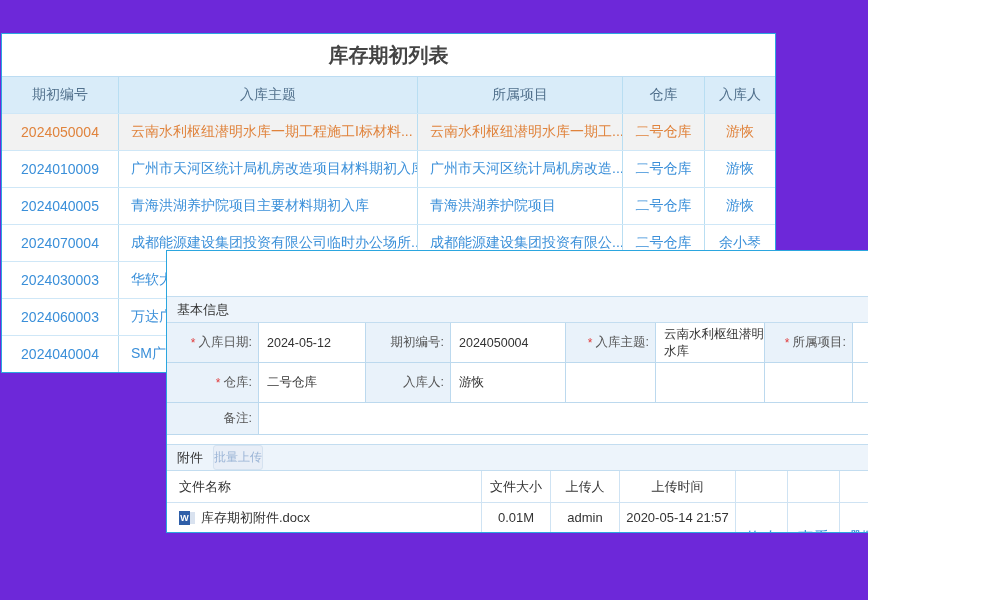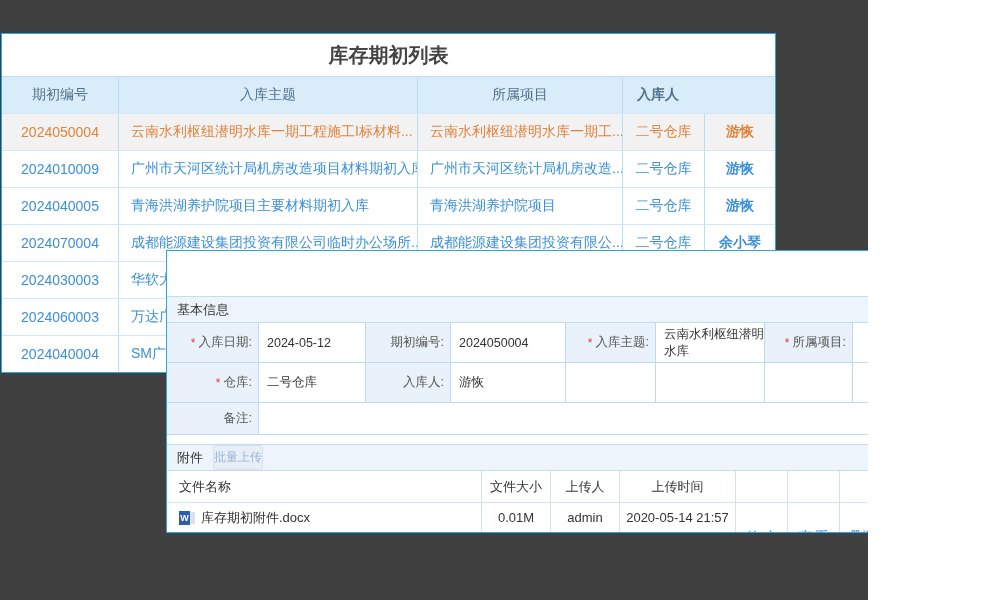--- a/index.html
+++ b/index.html
@@ -1,32 +1,32 @@
 <!DOCTYPE html>
 <html><head>
 <meta charset="utf-8">
 <style>
   * { margin:0; padding:0; box-sizing:border-box; }
   html,body { width:1000px; height:600px; background:#fff;
     font-family:"Liberation Sans","DejaVu Sans",sans-serif; }
-  #stage { position:relative; width:868px; height:600px; overflow:hidden; background:#404040; }
+  #stage { position:relative; width:868px; height:600px; overflow:hidden; background:#6d28d9; }
 
   
   .list-table { position:absolute; left:1px; top:33px; width:775px; height:340px;
     border:1px solid #2ba6df; background:#fff; z-index:1; }
   .lt-title { height:42px; line-height:42px; text-align:center; font-size:20px;
     font-weight:bold; color:#444; background:#fff; }
   .lt-header { display:flex; height:37px; background:#d9ecf9; color:#51708c;
     font-size:14px; border-top:1px solid #bcdcf2; }
   .lt-row { display:flex; height:37px; font-size:14px; color:#3a8fd9;
     border-top:1px solid #cfe7f7; background:#fff; }
   .lt-row.hl { background:#f2f2f2; color:#e0833c; }
   .lt-cell { display:flex; align-items:center; justify-content:center;
     border-right:1px solid #b9def2; overflow:hidden; white-space:nowrap; }
-  .lt-cell:last-child { border-right:none;font-weight:bold; }
+  .lt-cell:last-child { border-right:none; }
   .lt-cell.left { justify-content:flex-start; padding-left:12px; }
   .c-id{width:117px;} .c-sub{width:299px;} .c-proj{width:205px;} .c-wh{width:82px;} .c-per{width:70px;}
 
   
   .dialog { position:absolute; left:166px; top:250px; width:830px; height:283px;
     border:1px solid #2ba6df; background:#fff; z-index:2; overflow:hidden; }
   .dlg-title { height:45px; line-height:45px; text-align:right; font-size:17px;
     font-weight:bold; color:#333; }
   .sec-bar { height:27px; background:#edf4fb; border-top:1px solid #c3ddf0;
     border-bottom:1px solid #c3ddf0; display:flex; align-items:center;
@@ -84,20 +84,21 @@
 <body>
 
 <div id="stage">
 
   <div class="list-table">
     <div class="lt-title">库存期初列表</div>
     <div class="lt-header">
       <div class="lt-cell c-id">期初编号</div>
       <div class="lt-cell c-sub">入库主题</div>
       <div class="lt-cell c-proj">所属项目</div>
+      <div class="lt-cell c-wh">仓库</div>
       <div class="lt-cell c-per">入库人</div>
     </div>
 
     <div class="lt-row hl">
       <div class="lt-cell c-id">2024050004</div>
       <div class="lt-cell c-sub left">云南水利枢纽潜明水库一期工程施工I标材料...</div>
       <div class="lt-cell c-proj left">云南水利枢纽潜明水库一期工...</div>
       <div class="lt-cell c-wh">二号仓库</div>
       <div class="lt-cell c-per">游恢</div>
     </div>

